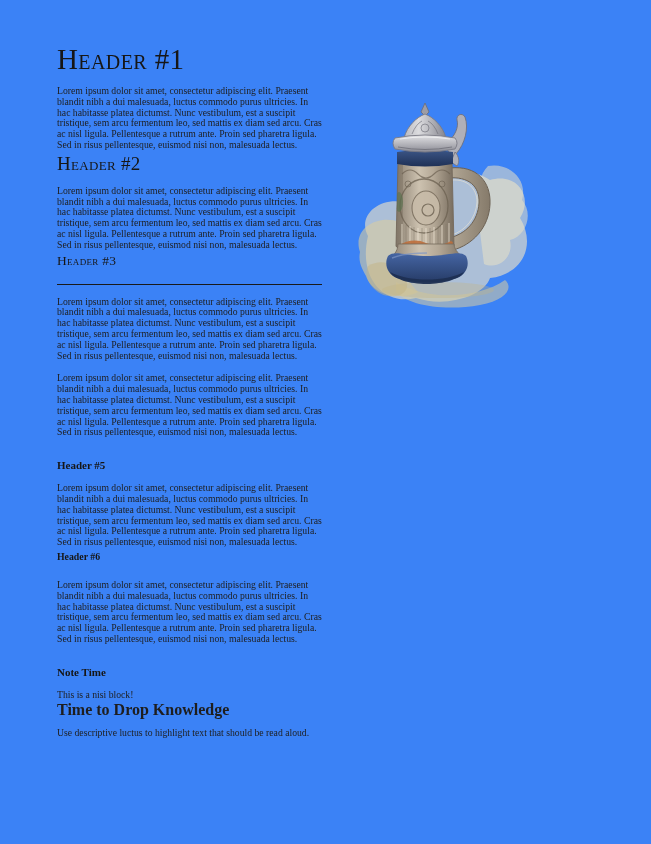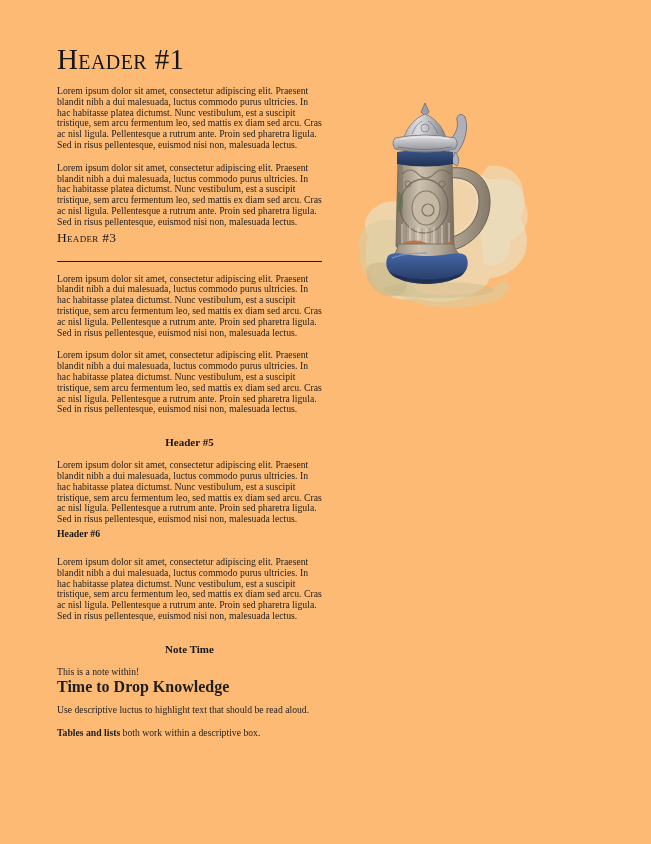--- a/index.html
+++ b/index.html
@@ -4,21 +4,21 @@
 <style>
   html, body { margin: 0; padding: 0; }
   body {
     width: 651px; height: 844px;
     background: #ffffff;
     font-family: "Liberation Serif", "DejaVu Serif", serif;
     color: #1e1e1e;
     position: relative;
     overflow: hidden;
   }
-  .page { position: absolute; inset: 0; background: #fdba74; }
+  .page { position: absolute; inset: 0; background: #3b82f6; }
 
   .column {
     position: absolute;
     left: 57px; top: 44px;
     width: 265px;
   }
 
   h1, h2, h3, h4, h5, h6 { color: #161616; }
 
   h1 {
@@ -44,21 +44,20 @@
   h4 {
     font-size: 11.5px; line-height: 12px;
     font-weight: 400; font-variant: small-caps;
     letter-spacing: 0.2px;
     margin: 1px 0 3px 0;
   }
   h5 {
     font-size: 11px; line-height: 12px;
     font-weight: 700;
     margin: 21px 0 2px 0;
-    text-align: center;
   }
   h6 {
     font-size: 9.8px; line-height: 11px;
     font-weight: 700;
     margin: 3px 0 18px 0;
   }
   .k-title {
     font-size: 16px; line-height: 13px;
     font-weight: 700;
     margin: 2px 0 2.5px 0;
@@ -79,39 +78,39 @@
 </head>
 <body>
 
 <div class="page">
 
   <div class="column">
 
     <h1>Header #1</h1>
     <p>Lorem ipsum dolor sit amet, consectetur adipiscing elit. Praesent blandit nibh a dui malesuada, luctus commodo purus ultricies. In hac habitasse platea dictumst. Nunc vestibulum, est a suscipit tristique, sem arcu fermentum leo, sed mattis ex diam sed arcu. Cras ac nisl ligula. Pellentesque a rutrum ante. Proin sed pharetra ligula. Sed in risus pellentesque, euismod nisi non, malesuada lectus.</p>
 
+    <h2>Header #2</h2>
     <p>Lorem ipsum dolor sit amet, consectetur adipiscing elit. Praesent blandit nibh a dui malesuada, luctus commodo purus ultricies. In hac habitasse platea dictumst. Nunc vestibulum, est a suscipit tristique, sem arcu fermentum leo, sed mattis ex diam sed arcu. Cras ac nisl ligula. Pellentesque a rutrum ante. Proin sed pharetra ligula. Sed in risus pellentesque, euismod nisi non, malesuada lectus.</p>
 
     <h3>Header #3</h3>
     <p>Lorem ipsum dolor sit amet, consectetur adipiscing elit. Praesent blandit nibh a dui malesuada, luctus commodo purus ultricies. In hac habitasse platea dictumst. Nunc vestibulum, est a suscipit tristique, sem arcu fermentum leo, sed mattis ex diam sed arcu. Cras ac nisl ligula. Pellentesque a rutrum ante. Proin sed pharetra ligula. Sed in risus pellentesque, euismod nisi non, malesuada lectus.</p>
 
     <p>Lorem ipsum dolor sit amet, consectetur adipiscing elit. Praesent blandit nibh a dui malesuada, luctus commodo purus ultricies. In hac habitasse platea dictumst. Nunc vestibulum, est a suscipit tristique, sem arcu fermentum leo, sed mattis ex diam sed arcu. Cras ac nisl ligula. Pellentesque a rutrum ante. Proin sed pharetra ligula. Sed in risus pellentesque, euismod nisi non, malesuada lectus.</p>
 
     <h5>Header #5</h5>
     <p>Lorem ipsum dolor sit amet, consectetur adipiscing elit. Praesent blandit nibh a dui malesuada, luctus commodo purus ultricies. In hac habitasse platea dictumst. Nunc vestibulum, est a suscipit tristique, sem arcu fermentum leo, sed mattis ex diam sed arcu. Cras ac nisl ligula. Pellentesque a rutrum ante. Proin sed pharetra ligula. Sed in risus pellentesque, euismod nisi non, malesuada lectus.</p>
 
     <h6>Header #6</h6>
     <p>Lorem ipsum dolor sit amet, consectetur adipiscing elit. Praesent blandit nibh a dui malesuada, luctus commodo purus ultricies. In hac habitasse platea dictumst. Nunc vestibulum, est a suscipit tristique, sem arcu fermentum leo, sed mattis ex diam sed arcu. Cras ac nisl ligula. Pellentesque a rutrum ante. Proin sed pharetra ligula. Sed in risus pellentesque, euismod nisi non, malesuada lectus.</p>
 
     <h5>Note Time</h5>
-    <p>This is a note within!</p>
+    <p>This is a nisi block!</p>
 
     <div class="k-title">Time to Drop Knowledge</div>
     <p>Use descriptive luctus to highlight text that should be read aloud.</p>
-    <p><span class="lead-bold">Tables and lists</span><span> both work within a descriptive box.</span></p>
 
   </div>
 
   <div class="illustration">
     <svg viewBox="0 0 198 218" aria-hidden="true">
       <defs>
         <linearGradient id="pewterGrad" x1="0" y1="0" x2="0" y2="1">
           <stop offset="0" stop-color="#e3e3e6"></stop>
           <stop offset="1" stop-color="#8b8b94"></stop>
         </linearGradient>

